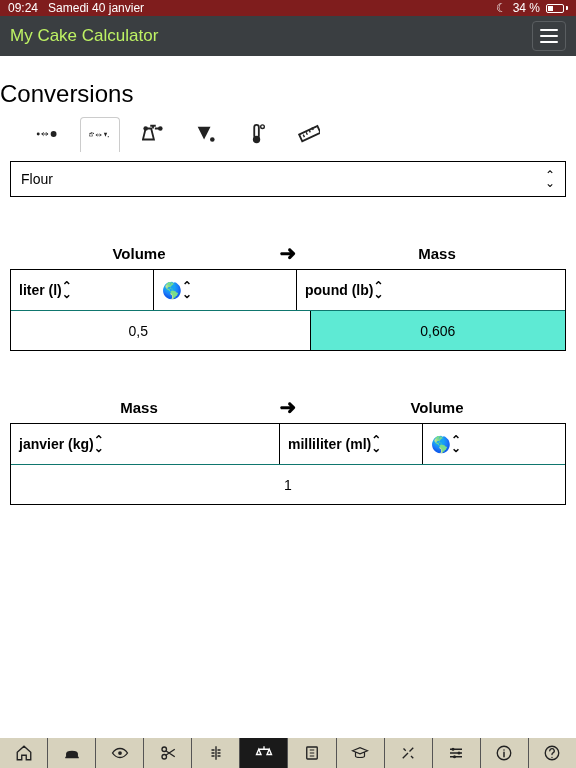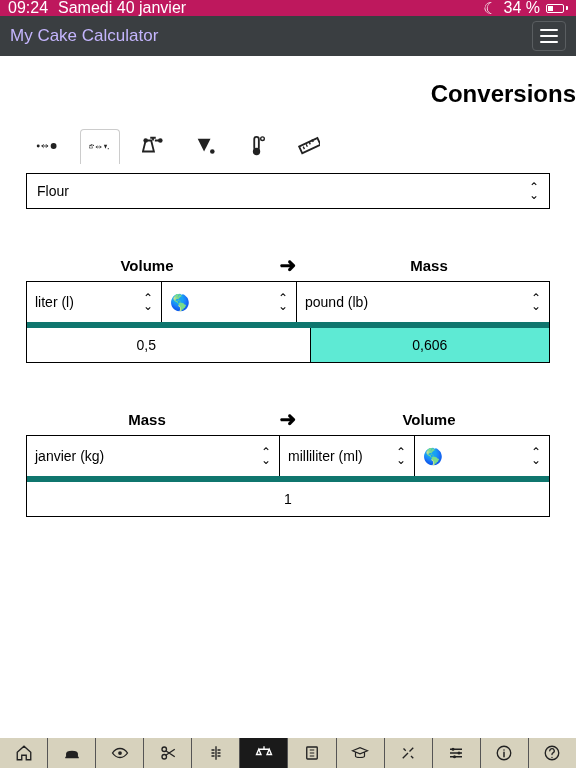--- a/index.html
+++ b/index.html
@@ -1,42 +1,42 @@
 <!DOCTYPE html>
 <html><head>
 <meta charset="utf-8">
 <style>
   * { box-sizing: border-box; margin: 0; padding: 0; }
   html, body { width: 576px; height: 768px; font-family: -apple-system, Helvetica, Arial, sans-serif; background: #fff; overflow: hidden; }
-  .status-bar { background: #be185d; color: #fff; height: 16px; font-size: 16px; display: flex; align-items: center; padding: 0 8px; justify-content: space-between; }
+  .status-bar { background: #7f1d1d; color: #fff; height: 16px; font-size: 12px; display: flex; align-items: center; padding: 0 8px; justify-content: space-between; }
   .status-left { display: flex; gap: 10px; }
   .status-right { display: flex; gap: 6px; align-items: center; }
-  .header { background: #3a3e41; color: #c4b5fd; height: 40px; display: flex; align-items: center; justify-content: space-between; padding: 0 10px; }
+  .header { background: #3a3e41; color: #bef264; height: 40px; display: flex; align-items: center; justify-content: space-between; padding: 0 10px; }
   .header-title { font-size: 17px; font-weight: 400; }
   .menu-btn { width: 34px; height: 30px; border: 1px solid #5a5e61; border-radius: 4px; display: flex; flex-direction: column; justify-content: center; align-items: center; gap: 4px; cursor: pointer; }
   .menu-btn span { display: block; width: 18px; height: 2px; background: #fff; border-radius: 1px; }
-  .page-title { text-align: right; font-size: 24px; font-weight: 700; margin: 24px 0 20px; }
+  .page-title { text-align: left; font-size: 24px; font-weight: 400; margin: 24px 0 8px; }
   .tabs { display: flex; gap: 14px; padding: 0 28px 10px; align-items: center; }
   .tab { padding: 6px 8px; display: flex; align-items: center; gap: 2px; cursor: pointer; }
   .tab.active { border: 1px solid #ccc; border-bottom: none; border-radius: 4px 4px 0 0; background: #fff; position: relative; top: 1px; }
   .tab svg, .tab .glyph { width: 22px; height: 22px; }
-  .content { padding: 0 26px; }
+  .content { padding: 0 10px; }
   .select-row { border: 1px solid #000; height: 36px; display: flex; align-items: center; padding: 0 10px; justify-content: space-between; cursor: pointer; font-size: 14px; }
   .updown { font-size: 12px; line-height: 8px; display: flex; flex-direction: column; }
   .section { margin-top: 44px; }
   .col-headers { display: flex; align-items: center; font-weight: 600; font-size: 15px; margin-bottom: 4px; }
   .col-headers .h { flex: 1; text-align: center; }
   .col-headers .arrow { width: 40px; text-align: center; font-size: 20px; }
   .grid { border: 1px solid #000; }
   .grid-row { display: flex; height: 40px; }
-  .grid-row + .grid-row { border-top: 6px solid #0f766e; gap: 44px; }
+  .grid-row + .grid-row { border-top: 1px solid #0f766e; gap: 44px; }
   .cell { flex: 1; display: flex; align-items: center; padding: 0 8px; font-size: 14px; }
   .cell + .cell { border-left: 1px solid #000; }
   .cell.half { flex: 0.5; }
-  .cell.select { justify-content: space-between; cursor: pointer; }
+  .cell.select { cursor: pointer; font-weight: bold; }
   .cell.value { justify-content: center; }
   .cell.shaded { background: #5eead4; }
   .globe { font-size: 16px; }
   .bottom-bar { position: absolute; bottom: 0; left: 0; right: 0; height: 30px; background: #d7d2bd; display: flex; }
   .bb-item { flex: 1; display: flex; align-items: center; justify-content: center; border-left: 1px solid #555; cursor: pointer; }
   .bb-item:first-child { border-left: none; }
   .bb-item.active { background: #1a1a1a; color: #fff; }
   .bb-item svg { width: 18px; height: 18px; }
   .battery { display: inline-flex; align-items: center; gap: 2px; }
   .battery-body { width: 18px; height: 9px; border: 1px solid #fff; border-radius: 2px; position: relative; }

